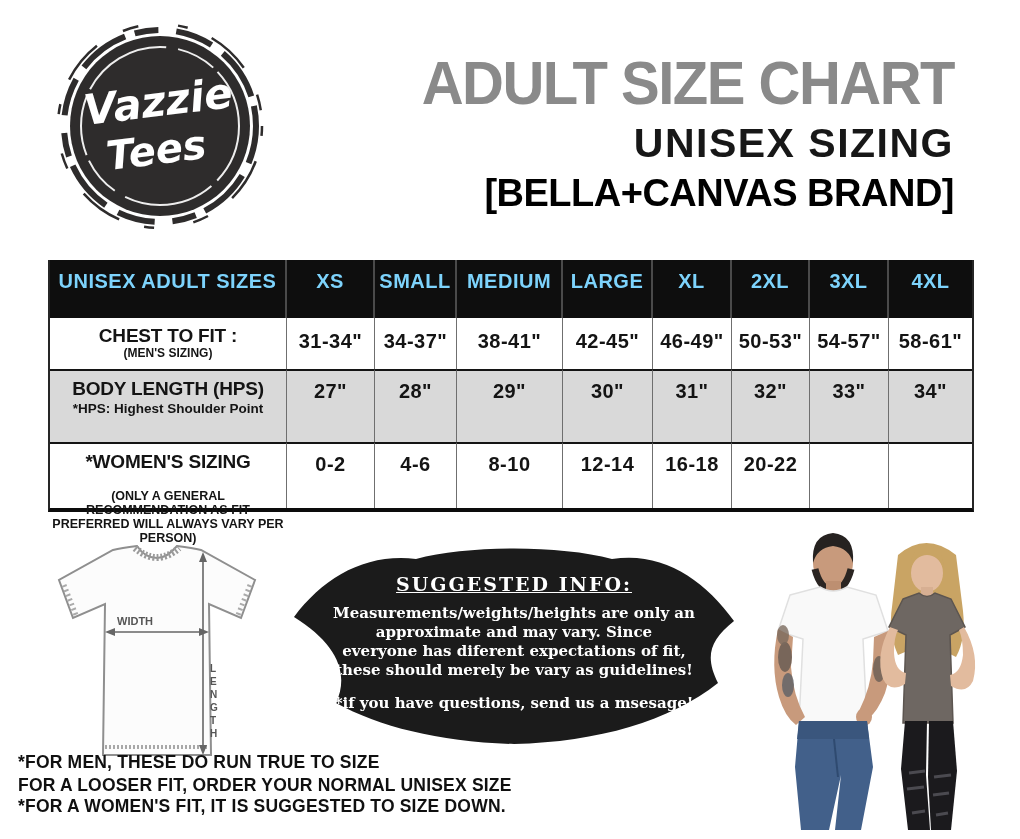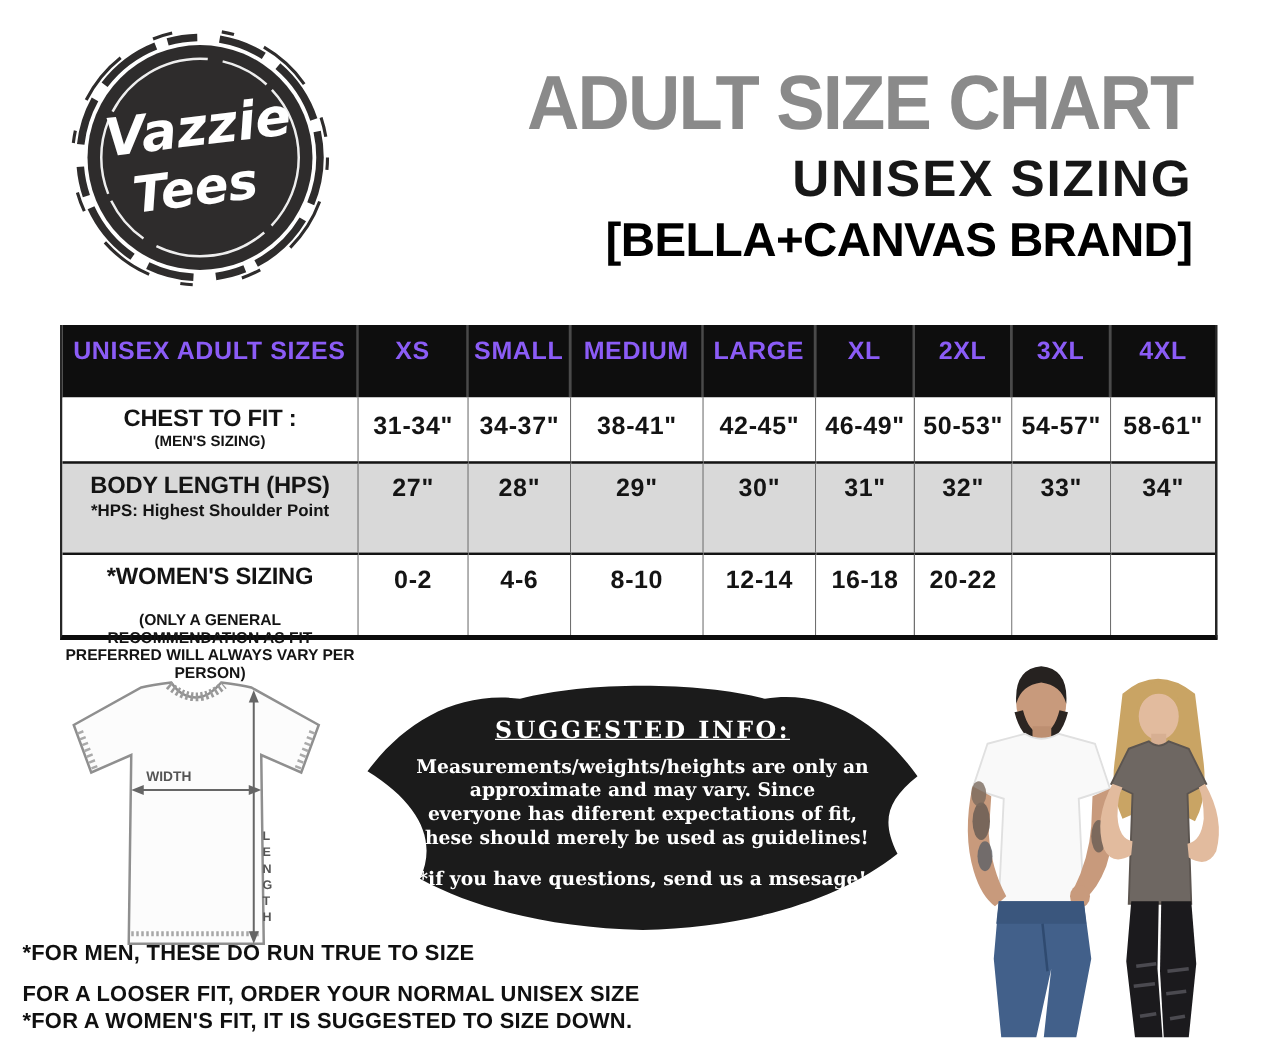--- a/index.html
+++ b/index.html
@@ -15,21 +15,21 @@
               transform:scaleY(1.06);transform-origin:right top;}
   .title-sub{font-size:41px;font-weight:800;letter-spacing:1.5px;color:#171717;margin-top:13px;}
   .title-brand{font-size:38px;font-weight:800;letter-spacing:-0.5px;color:#000000;margin-top:10px;}
 
   
   .size-table{position:absolute;left:48px;top:260px;display:grid;
       grid-template-columns:237px 88px 82px 106px 90px 79px 78px 79px 83px;
       grid-template-rows:58px 51px 73px 66px;
       border-left:2px solid #262626;border-right:2px solid #262626;border-bottom:4px solid #0c0c0c;}
   .tcell{box-sizing:border-box;text-align:center;}
-  .th{background:#0e0e0e;color:#8b5cf6;font-size:20px;font-weight:800;letter-spacing:0.5px;
+  .th{background:#0e0e0e;color:#7dd3fc;font-size:20px;font-weight:800;letter-spacing:0.5px;
       padding-top:10px;border-right:2px solid #4a4a4a;}
   .th.lastc{border-right:none;}
   .cell{background:#fff;border-right:1px solid #6f6f6f;font-weight:800;}
   .cell.lastc{border-right:none;}
   .cell.gray{background:#d9d9d9;}
   .cell.rt{border-top:2px solid #141414;}
   .val{font-size:20px;letter-spacing:0.5px;padding-top:9px;}
   .val.r0{padding-top:12px;}
   .lbl-main{font-size:19px;font-weight:800;letter-spacing:-0.2px;padding-top:7px;line-height:21px;}
   .lbl-sub-display{font-size:12px;font-weight:800;line-height:15px;}
@@ -49,21 +49,21 @@
                text-decoration:underline;}
   .banner-body{margin-top:9px;font-size:15px;font-weight:700;line-height:19px;}
   .banner-note{margin-top:14px;font-size:15px;font-weight:700;}
 
   
   .models{position:absolute;left:728px;top:525px;width:292px;height:305px;}
 
   
   .footnotes{position:absolute;left:18px;top:752px;font-weight:800;color:#101010;
              font-size:17.5px;letter-spacing:0.2px;line-height:21px;}
-  .fn1{margin-bottom:12px;}
+  .fn1{margin-bottom:2px;}
 </style>
 </head>
 <body>
 
 <div class="canvas">
 
   <svg class="logo" viewBox="0 0 220 225">
     <circle cx="108" cy="112" r="90" fill="#2e2c2c"></circle>
     <circle cx="108" cy="112" r="96" fill="none" stroke="#2e2c2c" stroke-width="6" stroke-dasharray="38 14 52 10 24 18"></circle>
     <circle cx="108" cy="112" r="102" fill="none" stroke="#2e2c2c" stroke-width="2.5" stroke-dasharray="10 26 44 30 16 40"></circle>
@@ -156,21 +156,21 @@
       <path d="M 6 74 C 36 34, 78 10, 128 16 C 180 2, 272 2, 324 16 C 374 8, 416 36, 446 78
                C 421 98, 417 114, 430 140 C 382 178, 310 199, 226 201 C 152 199, 92 184, 48 160
                C 62 130, 48 100, 6 74 Z" fill="#1b1b1b"></path>
     </svg>
     <div class="banner-text">
       <div class="banner-head">SUGGESTED INFO:</div>
       <div class="banner-body" id="disclaimer-body">
           <div>Measurements/weights/heights are only an</div>
           <div>approximate and may vary. Since</div>
           <div>everyone has diferent expectations of fit,</div>
-          <div>these should merely be used as guidelines!</div>
+          <div>these should merely be vary as guidelines!</div>
         </div>
       <div class="banner-note">*if you have questions, send us a msesage!</div>
     </div>
   </div>
 
   <svg class="models" viewBox="0 0 292 305">
     <g>
       <ellipse cx="105" cy="38" rx="20" ry="23" fill="#c89a7c"></ellipse>
       <path d="M 85 38 Q 83 10 105 8 Q 127 10 125 38 Q 121 23 105 21 Q 89 23 85 38 Z" fill="#262220"></path>
       <path d="M 87 44 Q 92 64 105 66 Q 118 64 123 44" fill="none" stroke="#2b2522" stroke-width="7"></path>

